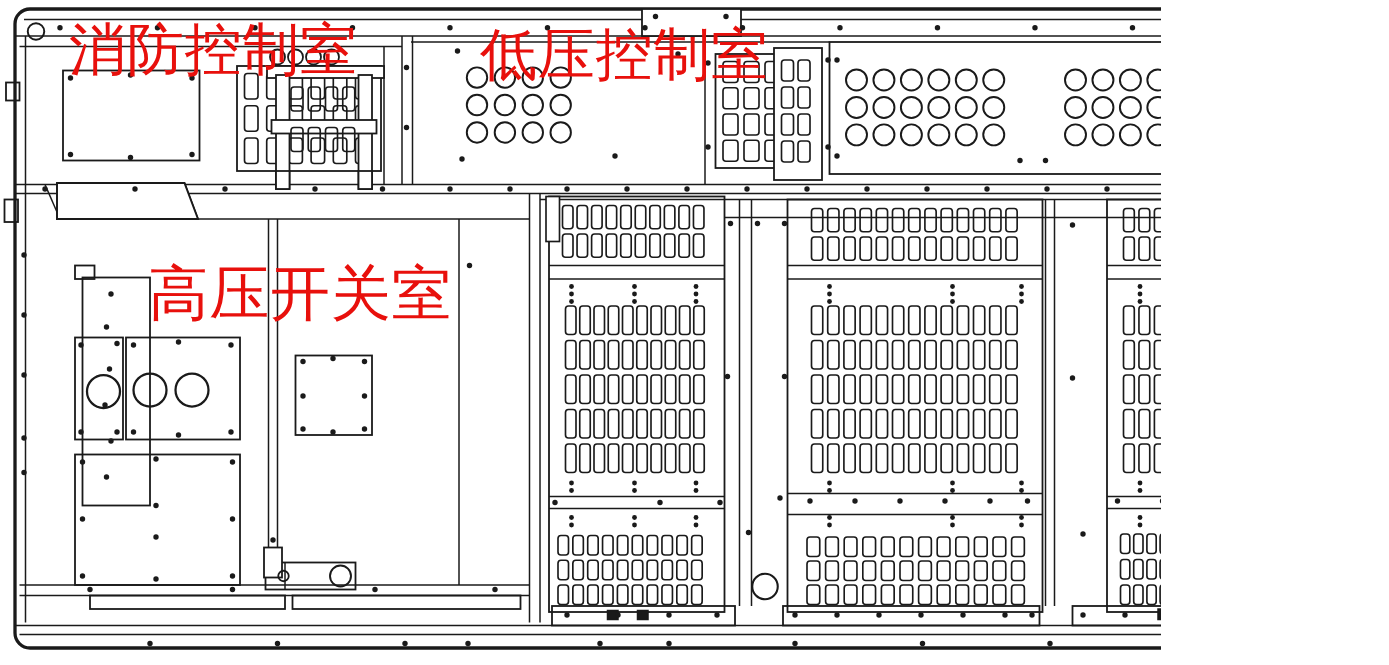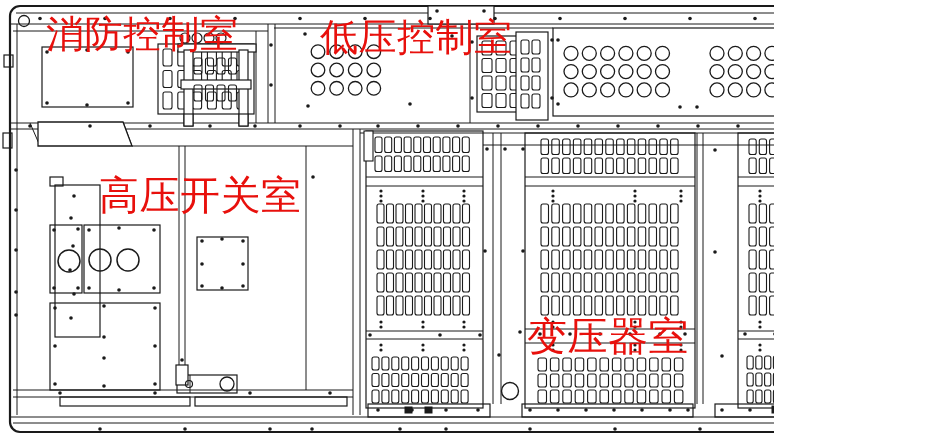--- a/index.html
+++ b/index.html
@@ -735,14 +735,13 @@
         <circle cx="313" cy="177" r="1.8"></circle>
         <circle cx="182" cy="360" r="1.8"></circle>
         <circle cx="271" cy="45" r="1.8"></circle>
         <circle cx="271" cy="85" r="1.8"></circle>
       </g>
   </svg>
 
   <div class="room-label fs38" style="left:46px;top:15px;">消防控制室</div>
   <div class="room-label fs38" style="left:296px;top:18px;margin-left:24px;">低压控制室</div>
   <div class="room-label fs40" style="left:99px;top:176px;">高压开关室</div>
-  <div class="room-label fs40" style="left:527px;top:317px;">变压器室</div>
 </div>
 
 </body></html>

